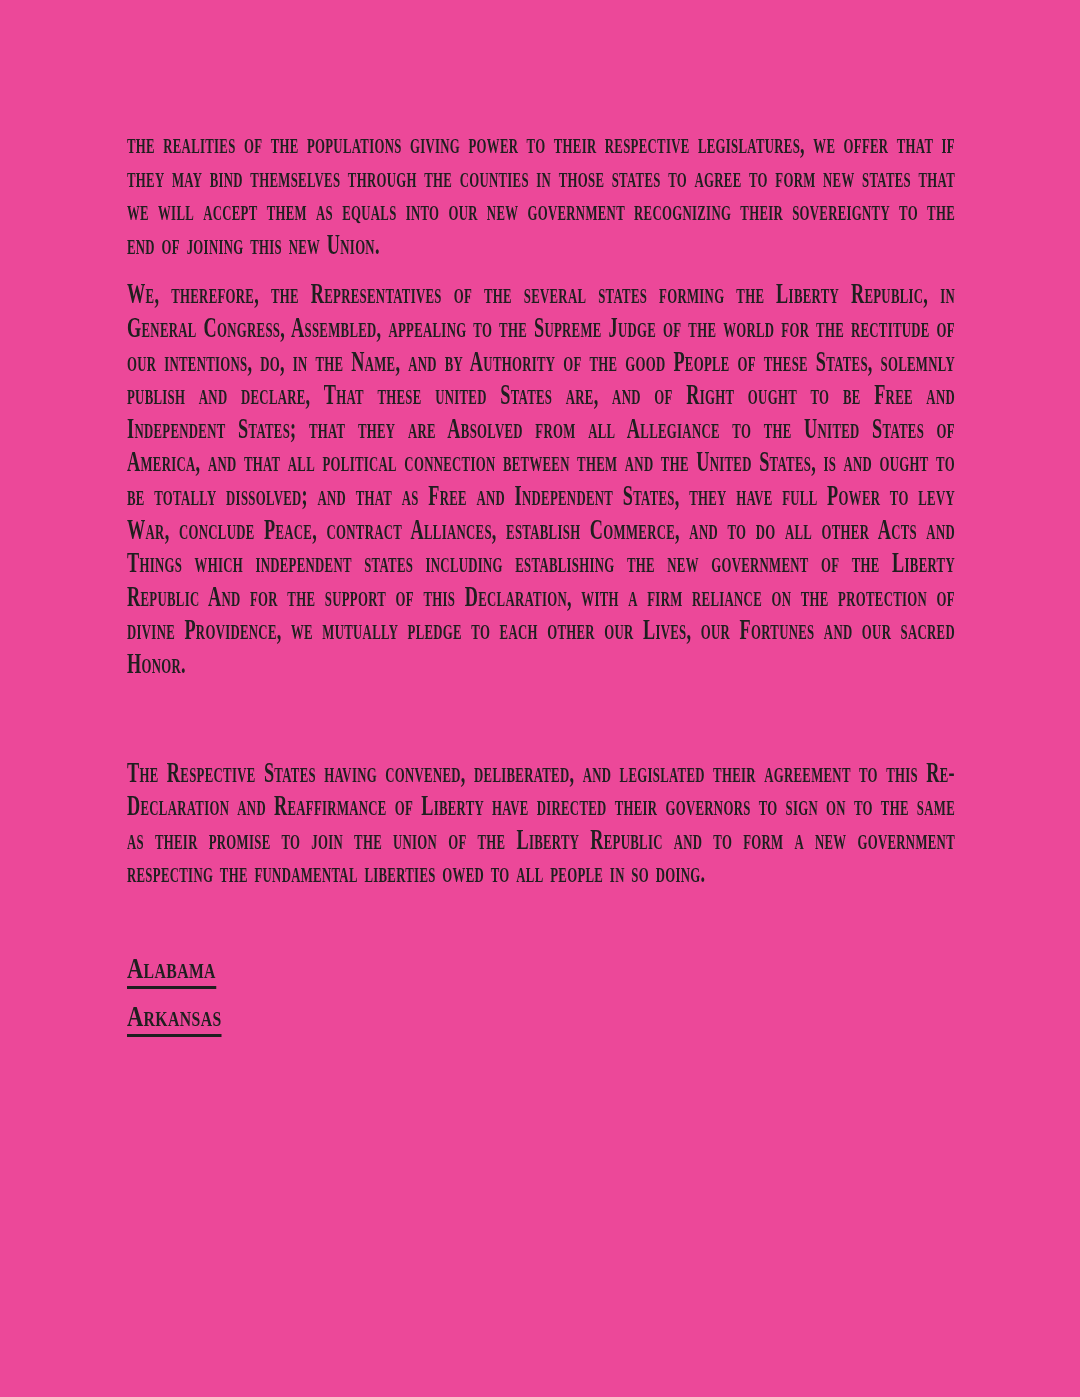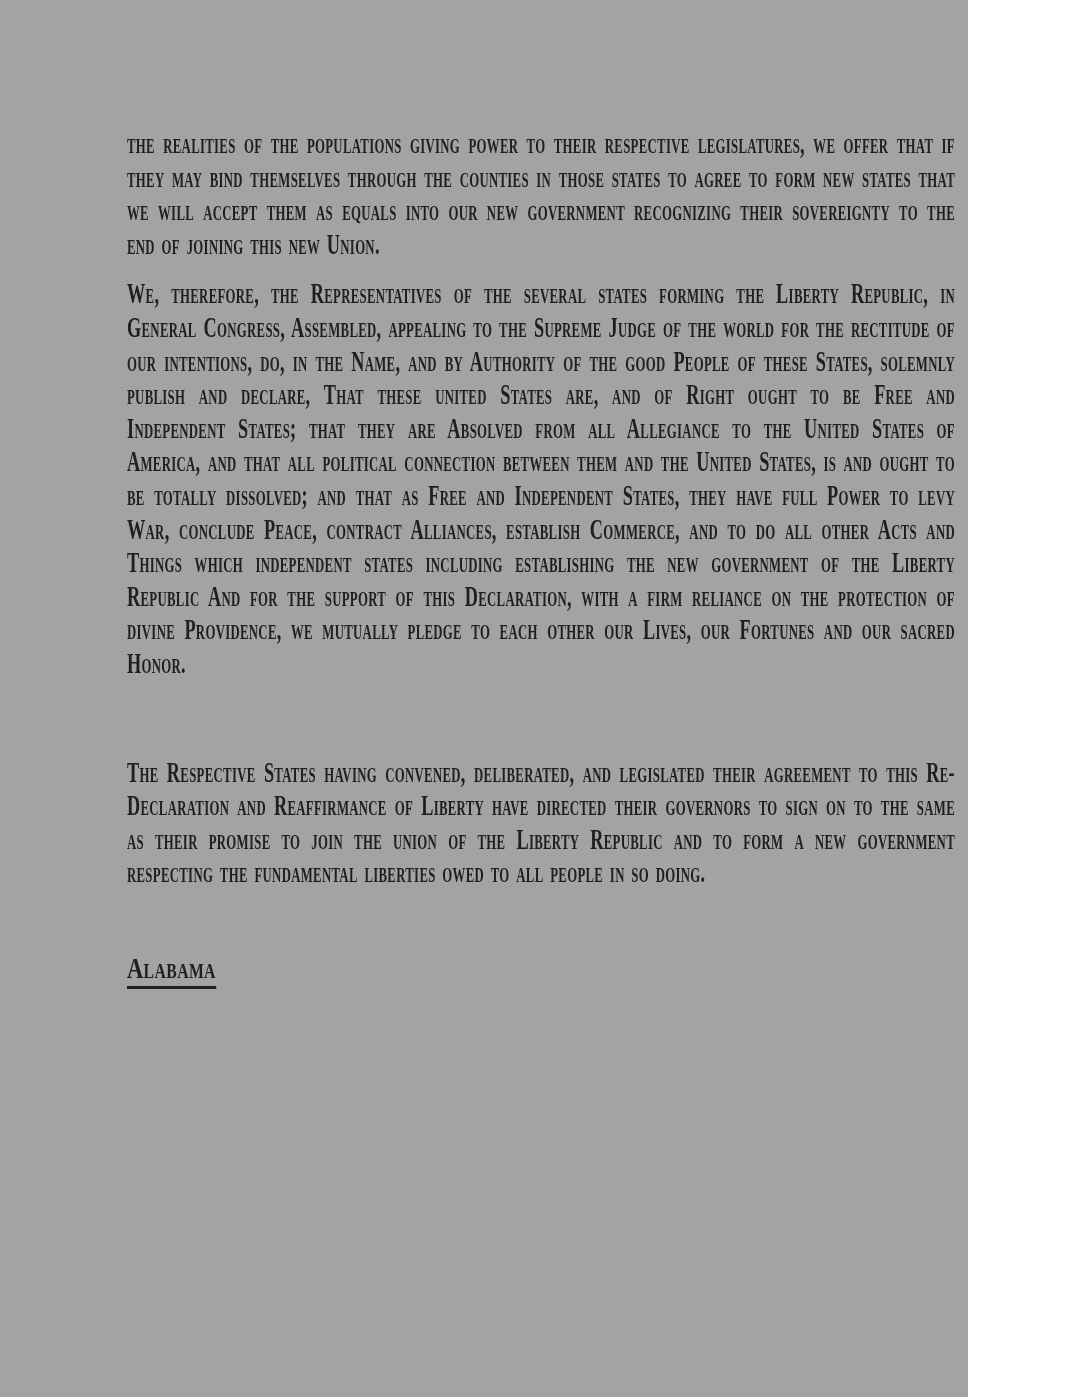--- a/index.html
+++ b/index.html
@@ -7,23 +7,23 @@
     padding: 0;
   }
   body {
     width: 1080px;
     height: 1397px;
     background: #ffffff;
     overflow: hidden;
   }
   .page {
     position: relative;
-    width: 968px;
+    width: 1080px;
     height: 1397px;
-    background: #a3a3a3;
+    background: #ec4899;
     font-family: "Liberation Serif", "DejaVu Serif", serif;
     color: #1f1f1f;
   }
   .content {
     padding: 126px 0 0 127px;
     width: 828px;
   }
   
   .para {
     width: 1360px;
@@ -69,16 +69,19 @@
     <p class="para">the realities of the populations giving power to their respective legislatures, we offer that if they may bind themselves through the counties in those states to agree to form new states that we will accept them as equals into our new government recognizing their sovereignty to the end of joining this new Union.</p>
 
     <p class="para">We, therefore, the Representatives of the several states forming the Liberty Republic, in General Congress, Assembled, appealing to the Supreme Judge of the world for the rectitude of our intentions, do, in the Name, and by Authority of the good People of these States, solemnly publish and declare, That these united States are, and of Right ought to be Free and Independent States; that they are Absolved from all Allegiance to the United States of America, and that all political connection between them and the United States, is and ought to be totally dissolved; and that as Free and Independent States, they have full Power to levy War, conclude Peace, contract Alliances, establish Commerce, and to do all other Acts and Things which independent states including establishing the new government of the Liberty Republic And for the support of this Declaration, with a firm reliance on the protection of divine Providence, we mutually pledge to each other our Lives, our Fortunes and our sacred Honor.</p>
 
     <p class="para para-gap">The Respective States having convened, deliberated, and legislated their agreement to this Re-Declaration and Reaffirmance of Liberty have directed their governors to sign on to the same as their promise to join the union of the Liberty Republic and to form a new government respecting the fundamental liberties owed to all people in so doing.</p>
 
     <div class="signatures">
       <div class="state-row">
         <span class="state">Alabama</span>
       </div>
+      <div class="state-row">
+        <span class="state">Arkansas</span>
+      </div>
     </div>
 
   </div>
 </div>
 
 </body></html>

